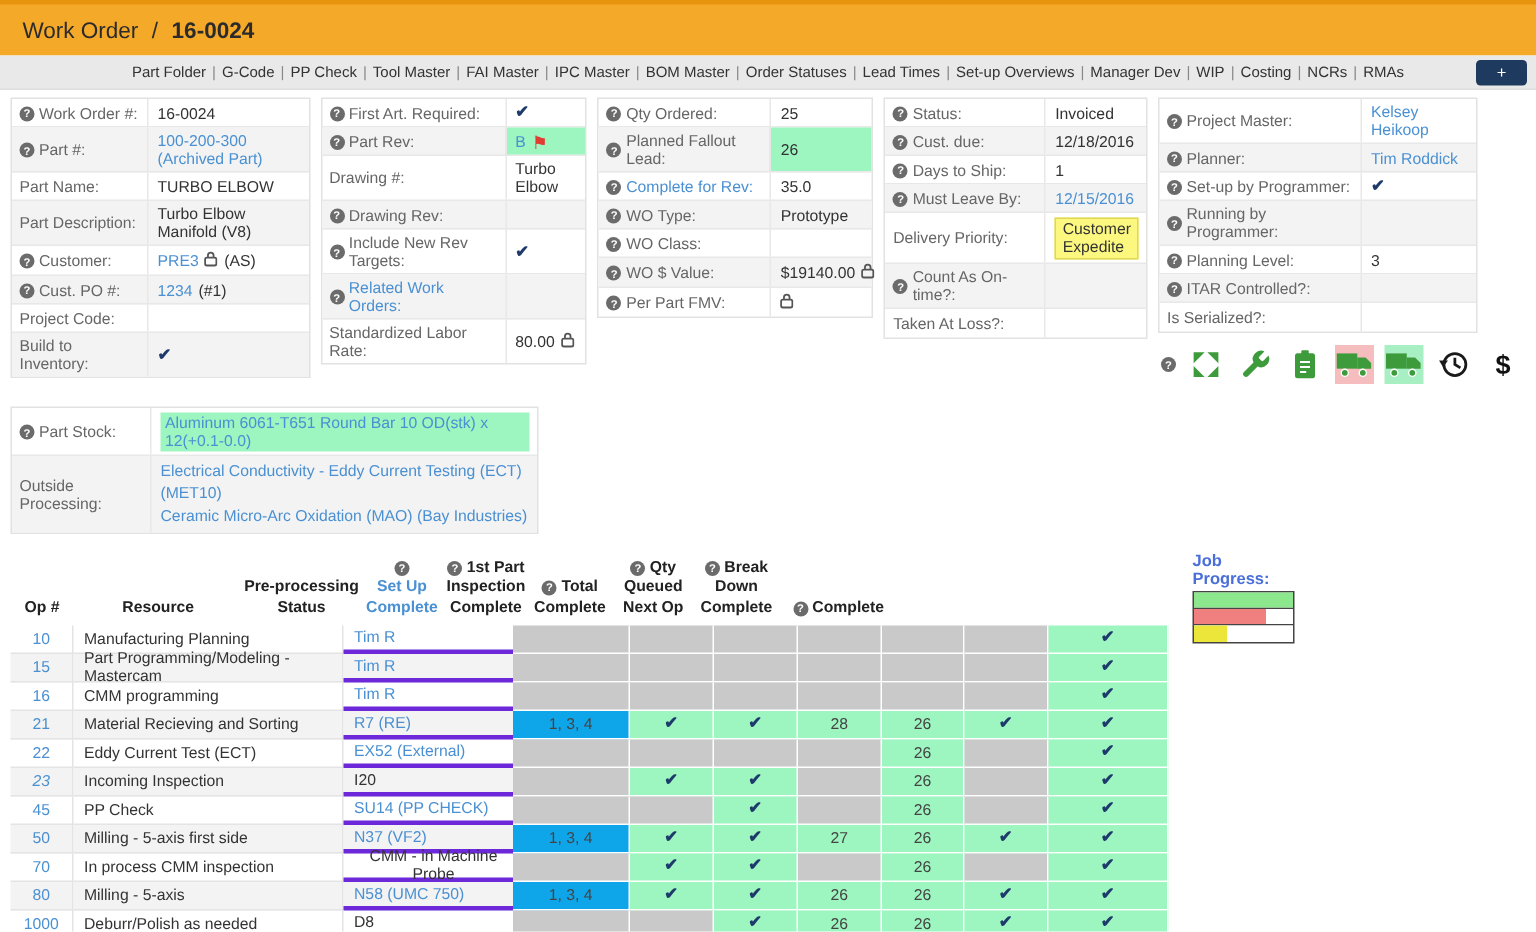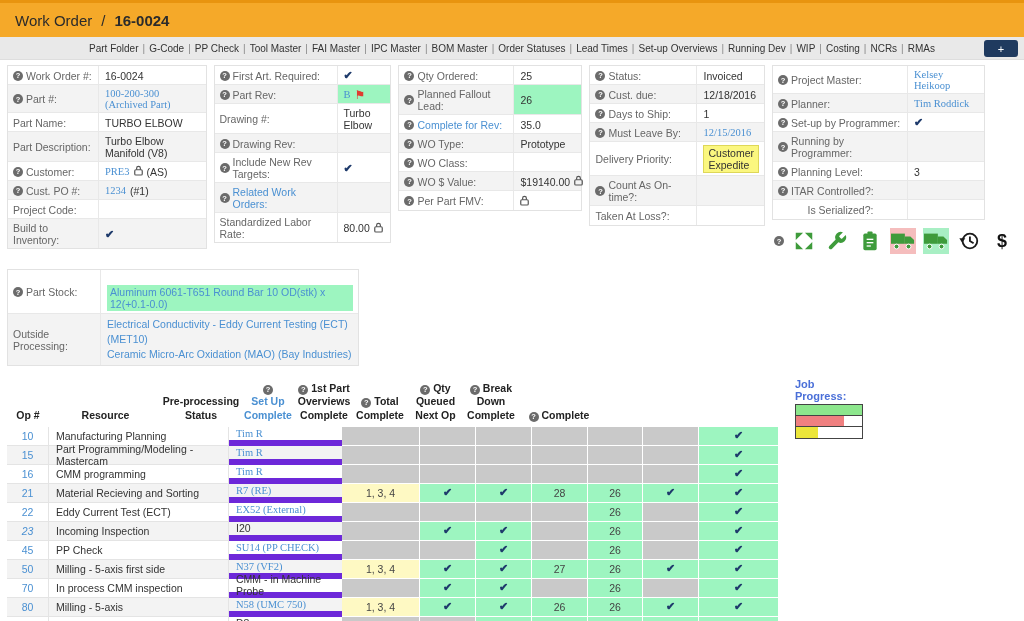--- a/index.html
+++ b/index.html
@@ -26,22 +26,22 @@
   .frow { display:flex; min-height:19px; border-bottom:1px solid #e8e8e8;
     font-size:10.5px; align-items:stretch; }
   .frow:last-child { border-bottom:none; }
   .frow:nth-child(even) { background:#f3f3f3; }
   .flabel { padding:3px 4px 2px 5px; color:#666; display:flex; gap:3px;
     align-items:center; flex-shrink:0; }
   .fvalue { flex:1; padding:3px 5px 2px 6px; color:#333; display:flex; gap:4px;
     align-items:center; border-left:1px solid #e8e8e8; }
   .fvalue.bg-green { background:#9DF5C0; }
   .lbl-link { color:#4A90D2; }
-  .val-link { color:#4A90D2; cursor:pointer;font-family:Liberation Serif, serif; }
-  .val-hl { background:#9DF5C0; color:#4A90D2; padding:1px 3px; cursor:pointer;margin-top:12px; }
+  .val-link { color:#4A90D2; cursor:pointer; }
+  .val-hl { background:#9DF5C0; color:#4A90D2; padding:1px 3px; cursor:pointer; }
   .val-block { display:block; color:#4A90D2; line-height:1.45; cursor:pointer; }
   .chk { color:#1E3A6B; font-size:11px; font-weight:bold; line-height:1; }
   .flagg { color:#E03C31; font-size:12px; line-height:1; }
   .badge { background:#FBF77F; border:1px solid #ded758; padding:1px 4px; color:#333; }
   .help { display:inline-flex; width:10px; height:10px; border-radius:50%;
     background:#6b6b6b; color:#fff; font-size:7.5px; font-weight:bold;
     align-items:center; justify-content:center; flex-shrink:0; }
   .col5 { display:flex; flex-direction:column; gap:5px; }
   .toolbar { display:flex; align-items:center; gap:7px; padding:3px 2px; }
   .icon-wrap { width:26px; height:26px; display:flex; align-items:center;
@@ -59,27 +59,27 @@
   .hcell { font-size:10.5px; font-weight:bold; text-align:center; line-height:1.3;
     padding-bottom:4px; color:#222; }
   .hcell.blue { color:#4A90D2; }
   .hline { display:block; }
   .ops-row { display:flex; height:19px; }
   .cell { display:flex; align-items:center; font-size:10.5px; }
   .c-op { justify-content:center; color:#4A90D2; border-right:1px solid #e4e4e4;
     border-bottom:1px solid #e4e4e4; cursor:pointer; }
   .c-desc { padding-left:7px; color:#333; border-right:1px solid #e4e4e4;
     border-bottom:1px solid #e4e4e4; }
-  .c-res { padding-left:7px; border-bottom:6px solid #6d28d9; }
+  .c-res { padding-left:7px; border-bottom:3px solid #6d28d9;text-align:center; }
   .c-res .val-link { font-size:10.5px; }
   .ops-row.odd .c-op, .ops-row.odd .c-desc, .ops-row.odd .c-res { background:#f3f3f3; }
   .stat { justify-content:center; background:#C9C9C9; border-right:1px solid #fff;
     border-bottom:1px solid #fff; color:#444; }
   .stat.done { background:#9DF5C0; }
-  .stat.pre { background:#fef9c3; }
+  .stat.pre { background:#0ea5e9; }
 
   
   .jobbox { position:absolute; left:788px; top:3px; width:68px; }
   .jp-label { font-size:11px; font-weight:bold; color:#4A6FD8; margin-bottom:2px; }
   .jp-chart { border:1.5px solid #444; background:#fff; }
   .jp-rowbar { height:11px; border-bottom:1.5px solid #444; background:#fff; }
   .jp-rowbar:last-child { border-bottom:none; }
   .jp-fill { height:100%; }
 </style>
 </head>
@@ -106,21 +106,21 @@
       <span class="nav-item">IPC Master</span>
       <span class="sep">|</span>
       <span class="nav-item">BOM Master</span>
       <span class="sep">|</span>
       <span class="nav-item">Order Statuses</span>
       <span class="sep">|</span>
       <span class="nav-item">Lead Times</span>
       <span class="sep">|</span>
       <span class="nav-item">Set-up Overviews</span>
       <span class="sep">|</span>
-      <span class="nav-item">Running Dev</span>
+      <span class="nav-item">Manager Dev</span>
       <span class="sep">|</span>
       <span class="nav-item">WIP</span>
       <span class="sep">|</span>
       <span class="nav-item">Costing</span>
       <span class="sep">|</span>
       <span class="nav-item">NCRs</span>
       <span class="sep">|</span>
       <span class="nav-item">RMAs</span>
     </span>
   <span class="add-btn">+</span>
@@ -441,21 +441,21 @@
             </div>
           </div>
           <div class="frow">
             <div class="flabel" style="width: 134px;">
               <span class="help">?</span>
               <span>ITAR Controlled?:</span>
             </div>
             <div class="fvalue"></div>
           </div>
           <div class="frow">
-            <div class="flabel" style="width: 134px; justify-content: center;">
+            <div class="flabel" style="width: 134px;">
               <span>Is Serialized?:</span>
             </div>
             <div class="fvalue"></div>
           </div>
         </div>
         <div class="toolbar">
           <span class="help">?</span>
           <span class="icon-wrap">
             <svg width="22" height="22" viewBox="0 0 24 24">
               <path fill="#3E9B3B" d="M3 3 L11 3 L3 11 Z M21 3 L21 11 L13 3 Z M3 21 L3 13 L11 21 Z M21 21 L13 21 L21 13 Z"></path>
@@ -538,21 +538,21 @@
             <span class="hline">Pre-processing</span>
             <span class="hline">Status</span>
           </div>
           <div class="hcell blue" style="width: 56px;">
             <span class="hline"><span class="help">?</span></span>
             <span class="hline">Set Up</span>
             <span class="hline">Complete</span>
           </div>
           <div class="hcell" style="width: 56px;">
             <span class="hline"><span class="help">?</span> 1st Part</span>
-            <span class="hline">Overviews</span>
+            <span class="hline">Inspection</span>
             <span class="hline">Complete</span>
           </div>
           <div class="hcell" style="width: 56px;">
             <span class="hline"><span class="help">?</span> Total</span>
             <span class="hline">Complete</span>
           </div>
           <div class="hcell" style="width: 55px;">
             <span class="hline"><span class="help">?</span> Qty</span>
             <span class="hline">Queued</span>
             <span class="hline">Next Op</span>

